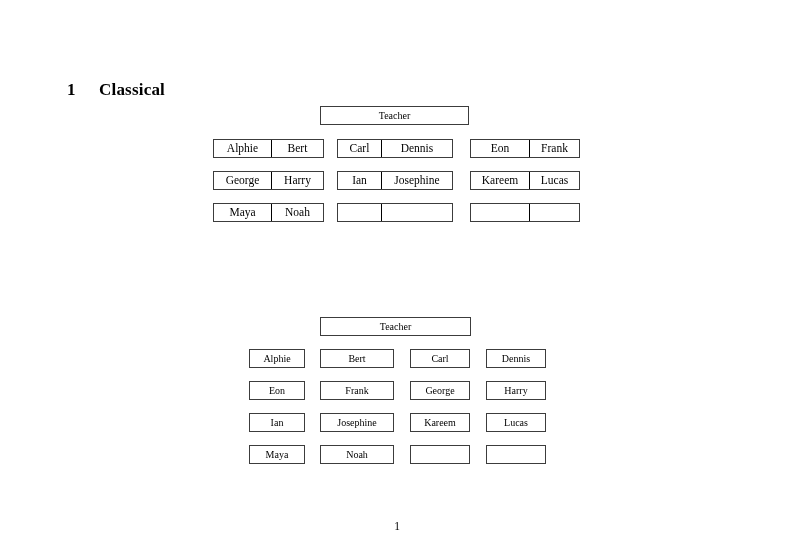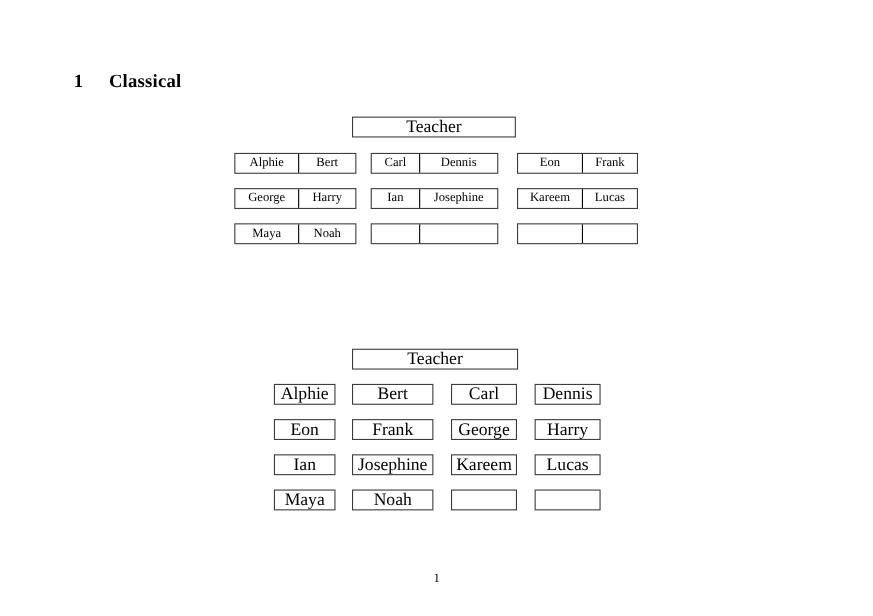--- a/index.html
+++ b/index.html
@@ -21,20 +21,21 @@
     inset: 0;
   }
 
   
   .section-heading {
     position: absolute;
     font-size: 17px;
     font-weight: bold;
     letter-spacing: 0.2px;
     white-space: nowrap;
+    margin-top: 16px;
   }
   .section-heading .sec-num {
     display: inline-block;
     width: 32px;
   }
   .section-heading .sec-title {
     display: inline-block;
   }
 
   #heading-1 { left: 67px; top: 64px; }
@@ -49,21 +50,21 @@
 
   
   .box {
     position: absolute;
     box-sizing: border-box;
     border: 1px solid #3c3c3c;
     background: #ffffff;
     display: flex;
     align-items: center;
     justify-content: center;
-    font-size: 16px;
+    font-size: 10px;
     line-height: 1;
     height: 19px;
     white-space: nowrap;
   }
 
   
   .group {
     position: absolute;
     box-sizing: border-box;
     border: 1px solid #3c3c3c;

